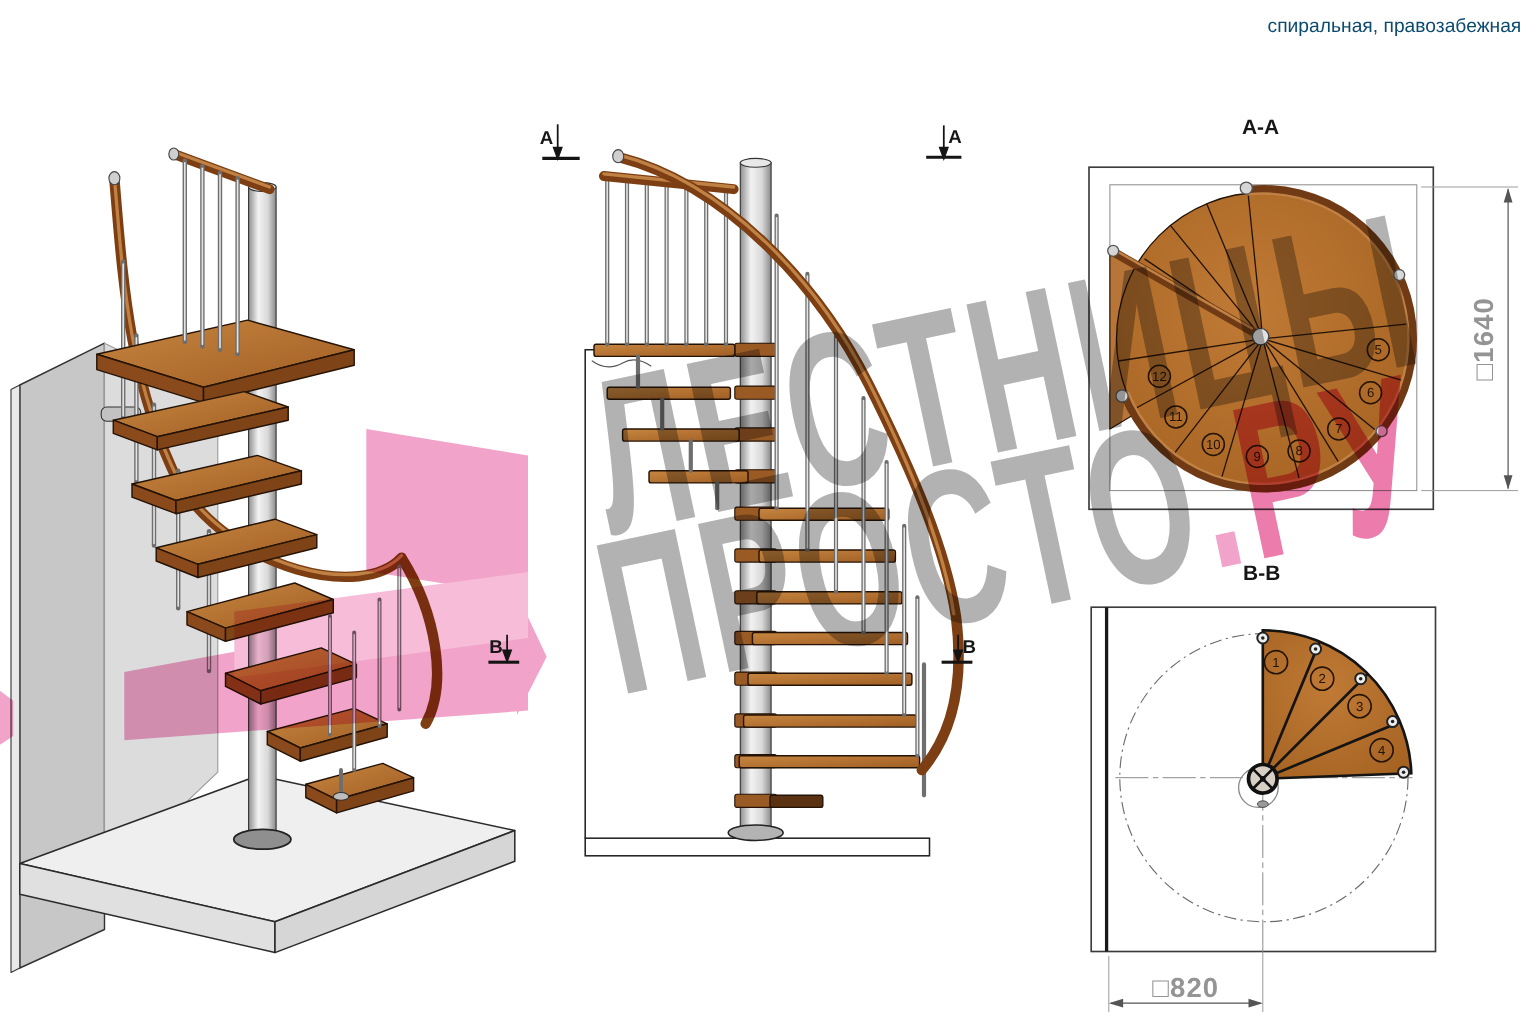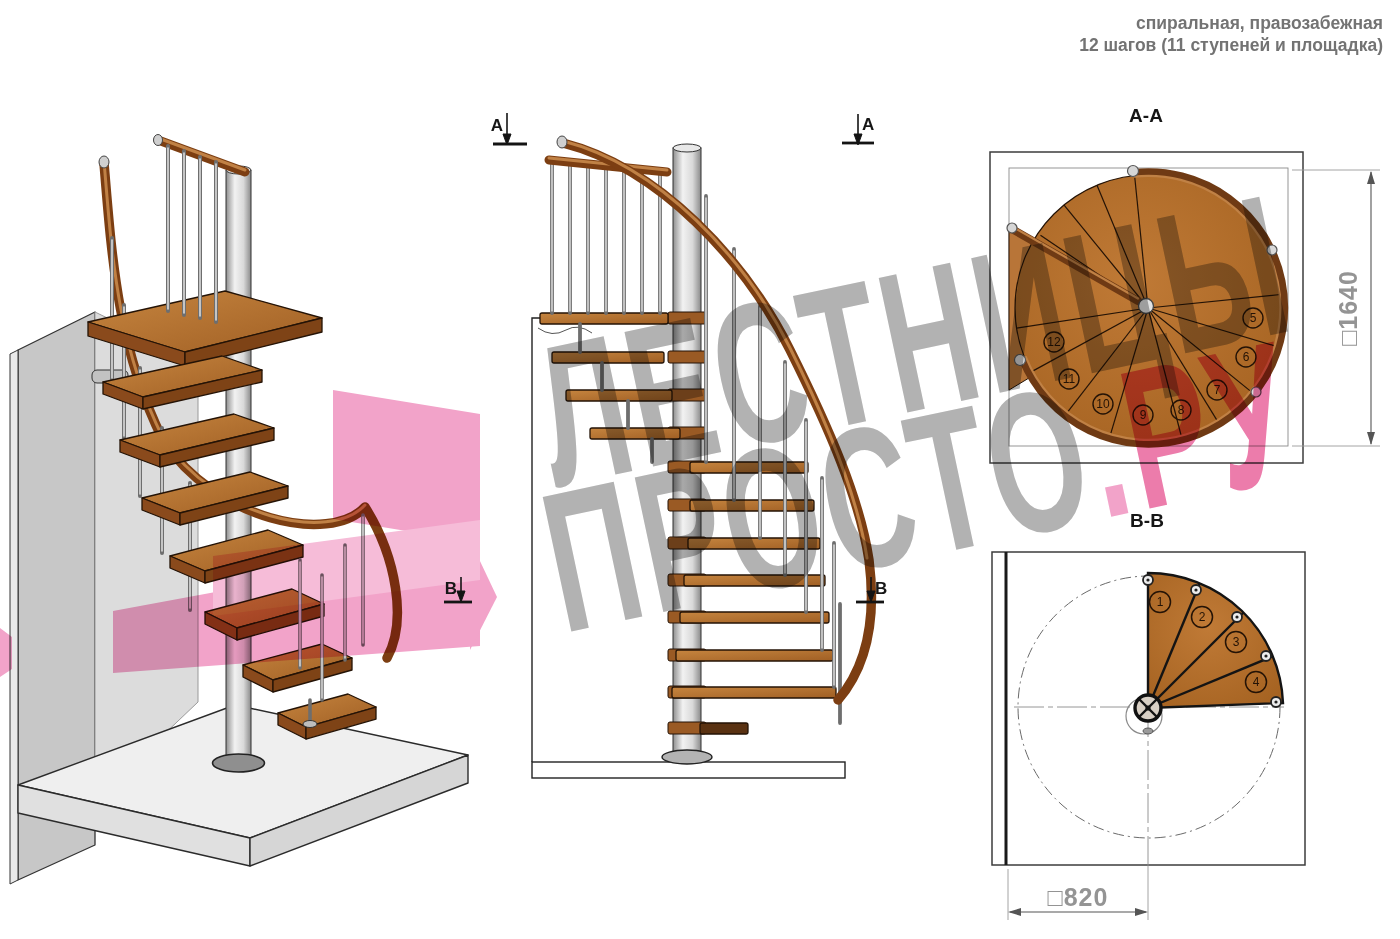--- a/index.html
+++ b/index.html
@@ -1,21 +1,21 @@
 <!DOCTYPE html>
 <html style="--watermark-gray: #b2b2b2; --watermark-pink: #ec7cab; --watermark-pink-light: #f2a3c9; --wood: #b4702e; --wood-light: #c6853f; --wood-dark: #7e4316; --rail: #7c3e12; --rail-highlight: #c08145; --outline: #241306; --metal: #c9c9c9; --wall: #c7c7c7; --wall-inner: #dcdcdc; --floor: #efefef; --dim-gray: #949494; --line: #1c1c1c;"><head>
 <meta charset="utf-8">
 <style>
   html,body{margin:0;padding:0;background:#ffffff;}
   .canvas{position:relative;width:1400px;height:939px;background:#fff;overflow:hidden;
           font-family:"Liberation Sans",sans-serif;}
   .art{position:absolute;left:0;top:0;}
   
   .header{position:absolute;top:13px;right:17px;text-align:right;z-index:5;
-          font-size:17.5px;line-height:21.5px;color:#737373;font-weight:700;}
+          font-size:17.5px;line-height:21.5px;color:#0c4a6e;font-weight:400;}
   
   .wm{position:absolute;z-index:3;pointer-events:none;mix-blend-mode:multiply;
       font-weight:bold;font-size:200px;line-height:1;letter-spacing:8px;
       transform-origin:0 0;transform:rotate(-12deg) scaleX(0.62);white-space:nowrap;
       color:var(--watermark-gray);}
   .wm1{left:520px;top:322px;}
   .wm2{left:528px;top:468px;}
   .wm .dot{color:var(--watermark-pink-light);}
   .wm .pink{color:var(--watermark-pink);}
   text{font-family:"Liberation Sans",sans-serif;}
@@ -401,16 +401,15 @@
       <text class="dim-label" x="1078" y="906" text-anchor="middle">□820</text>
     </g>
   </g>
 </svg>
 
 <div class="wm wm1">ЛЕСТНИЦЫ</div>
 <div class="wm wm2"><span>ПРОСТО</span><span class="dot">.</span><span class="pink">РУ</span></div>
 
 <div class="header">
   <div>спиральная, правозабежная</div>
-  <div>12 шагов (11 ступеней и площадка)</div>
 </div>
 
 </div>
 
 </body></html>

